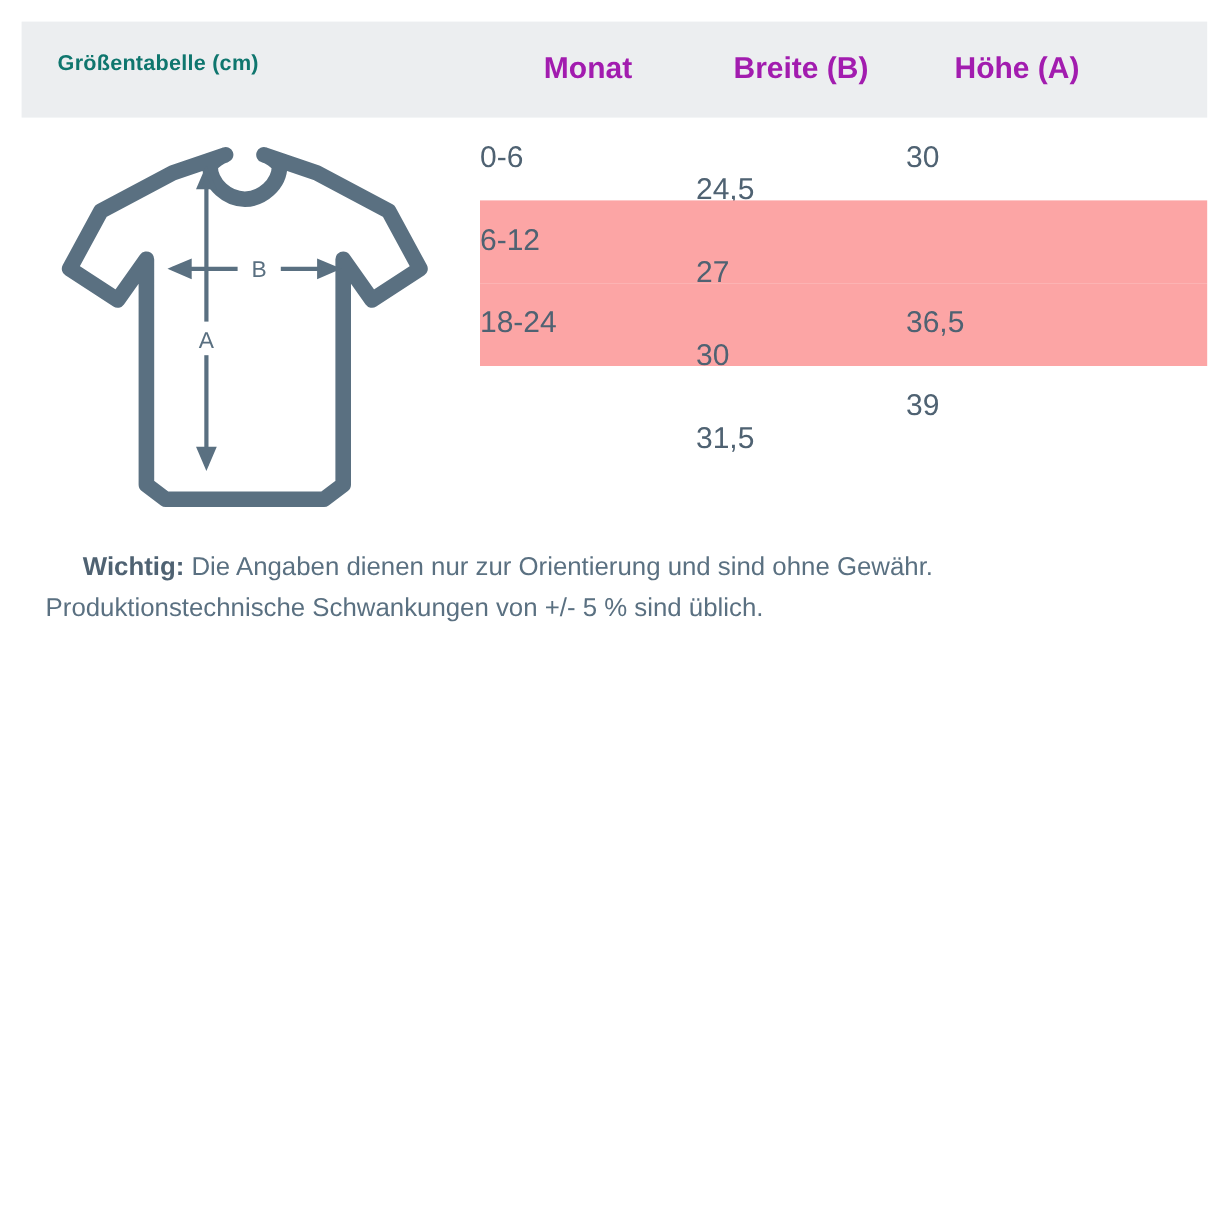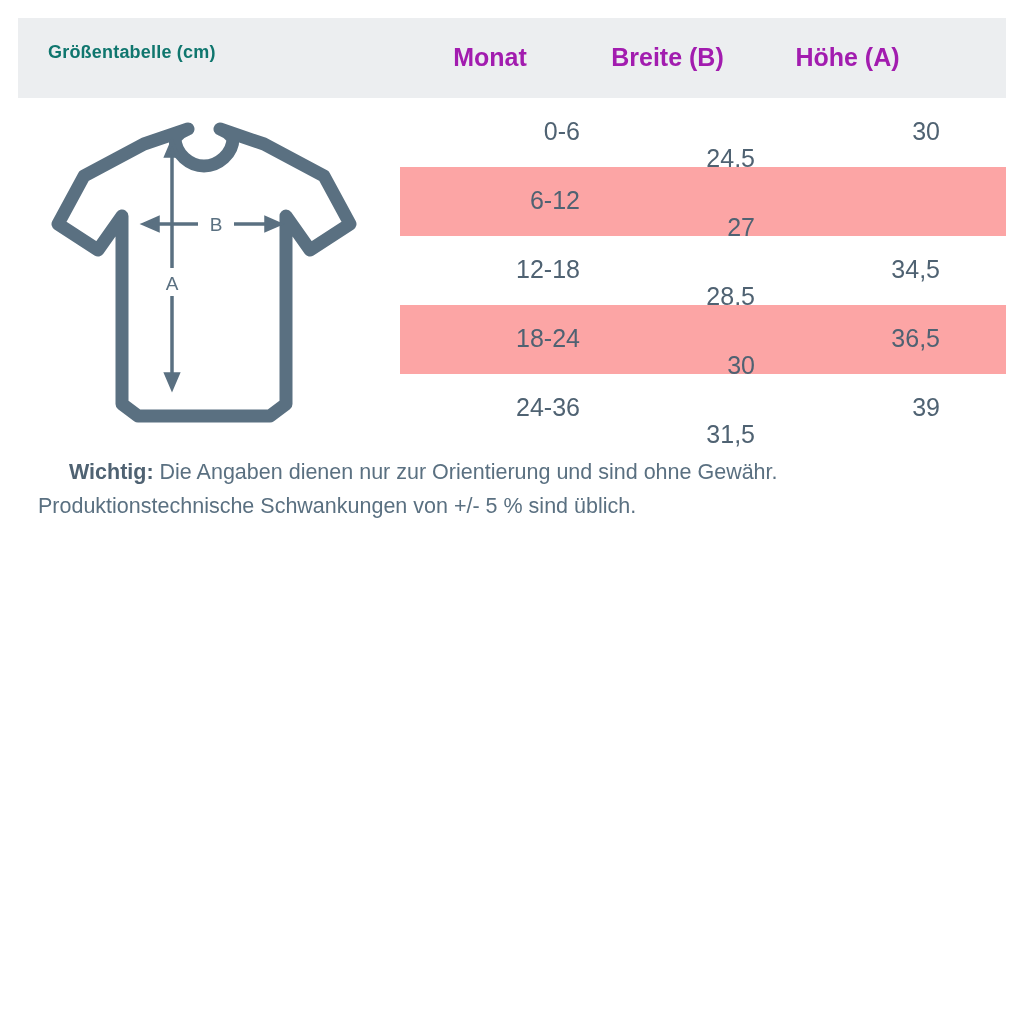--- a/index.html
+++ b/index.html
@@ -65,21 +65,21 @@
     position: relative;
     height: 69px;
     width: 606px;
   }
   .row.alt { background: #fca5a5; }
   .cell {
     position: absolute;
     top: 19px;
     font-size: 25px;
     color: #4f6272;
-    text-align: right;
+    text-align: left;
   }
   .cell.c0 { left: 0px;   width: 180px; }
   .cell.c1 { left: 180px; width: 175px; margin-top: 27px; }
   .cell.c2 { left: 355px; width: 185px; }
 
   
   .diagram {
     position: absolute;
     left: 40px;
     top: 120px;
@@ -159,34 +159,28 @@
       <div class="cell c0">0-6</div>
       <div class="cell c1">24,5</div>
       <div class="cell c2">30</div>
     </div>
 
     <div class="row alt">
       <div class="cell c0">6-12</div>
       <div class="cell c1">27</div>
     </div>
 
-    <div class="row">
-      <div class="cell c0">12-18</div>
-      <div class="cell c1">28,5</div>
-      <div class="cell c2">34,5</div>
-    </div>
 
     <div class="row alt">
       <div class="cell c0">18-24</div>
       <div class="cell c1">30</div>
       <div class="cell c2">36,5</div>
     </div>
 
     <div class="row">
-      <div class="cell c0">24-36</div>
       <div class="cell c1">31,5</div>
       <div class="cell c2">39</div>
     </div>
 
   </div>
 
   <div class="note">
     <span style="font-weight:bold;color:#4f6272;margin-left:31px;">Wichtig:</span><span> Die Angaben dienen nur zur Orientierung und sind ohne Gewähr.</span><br>
     <span>Produktionstechnische Schwankungen von +/- 5 % sind üblich.</span>
   </div>

